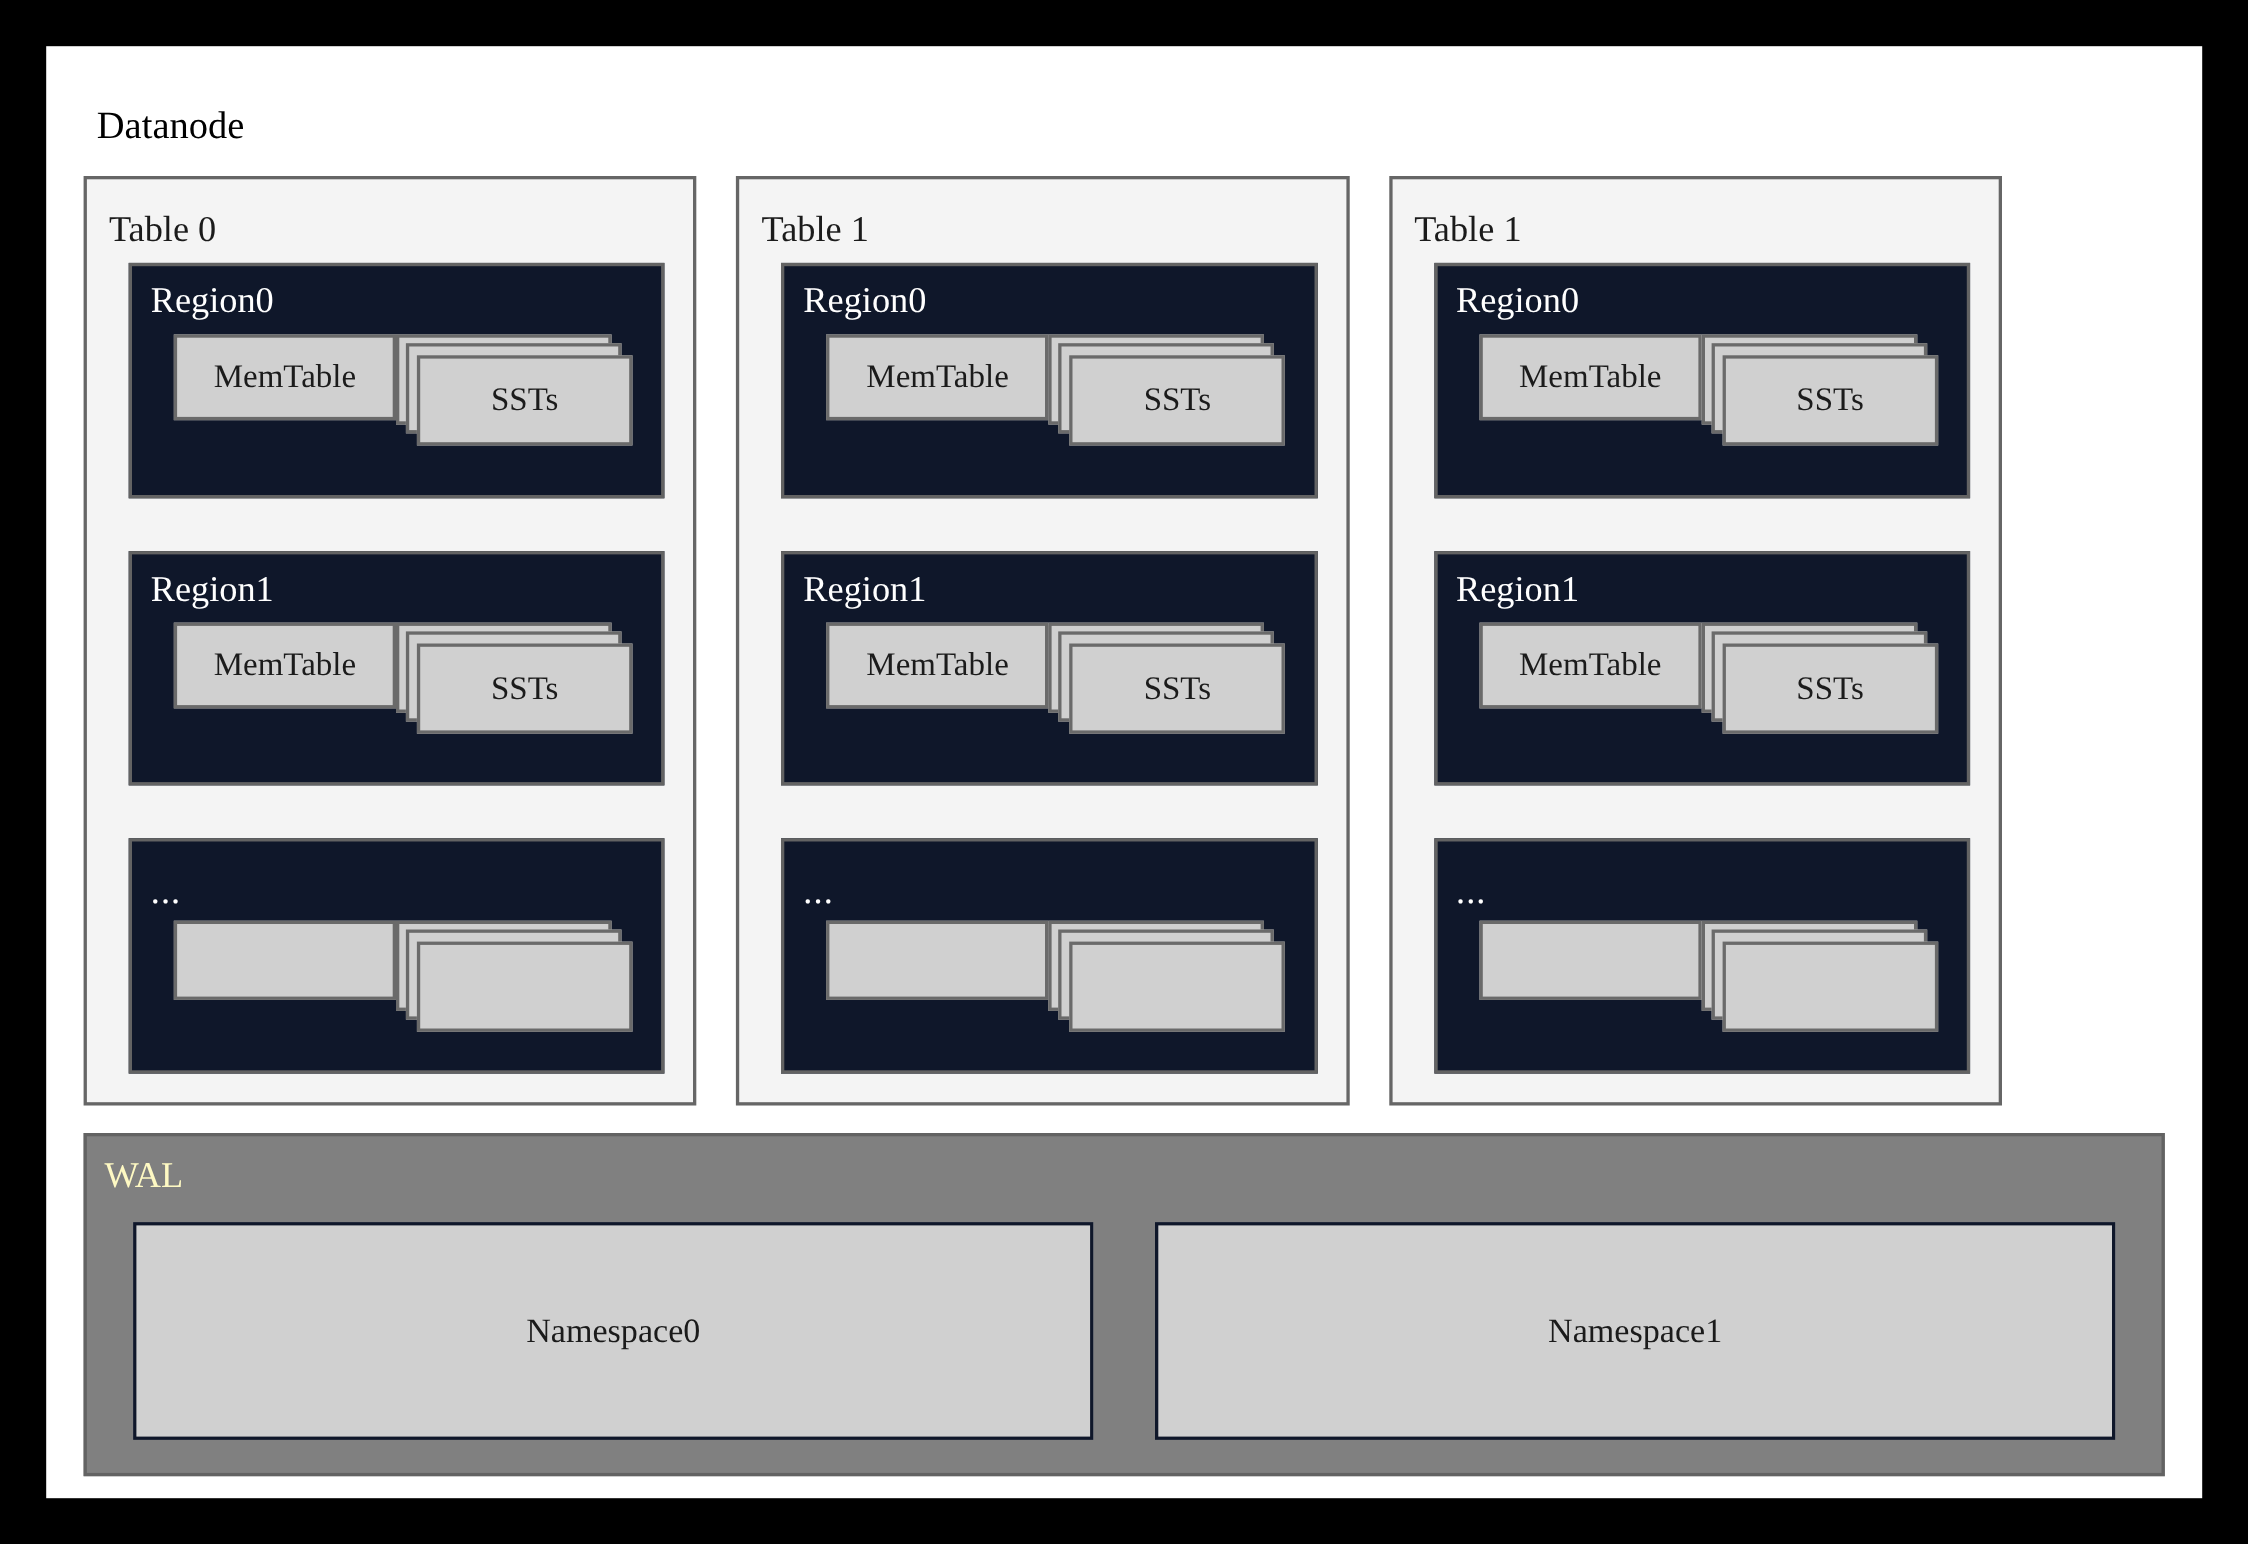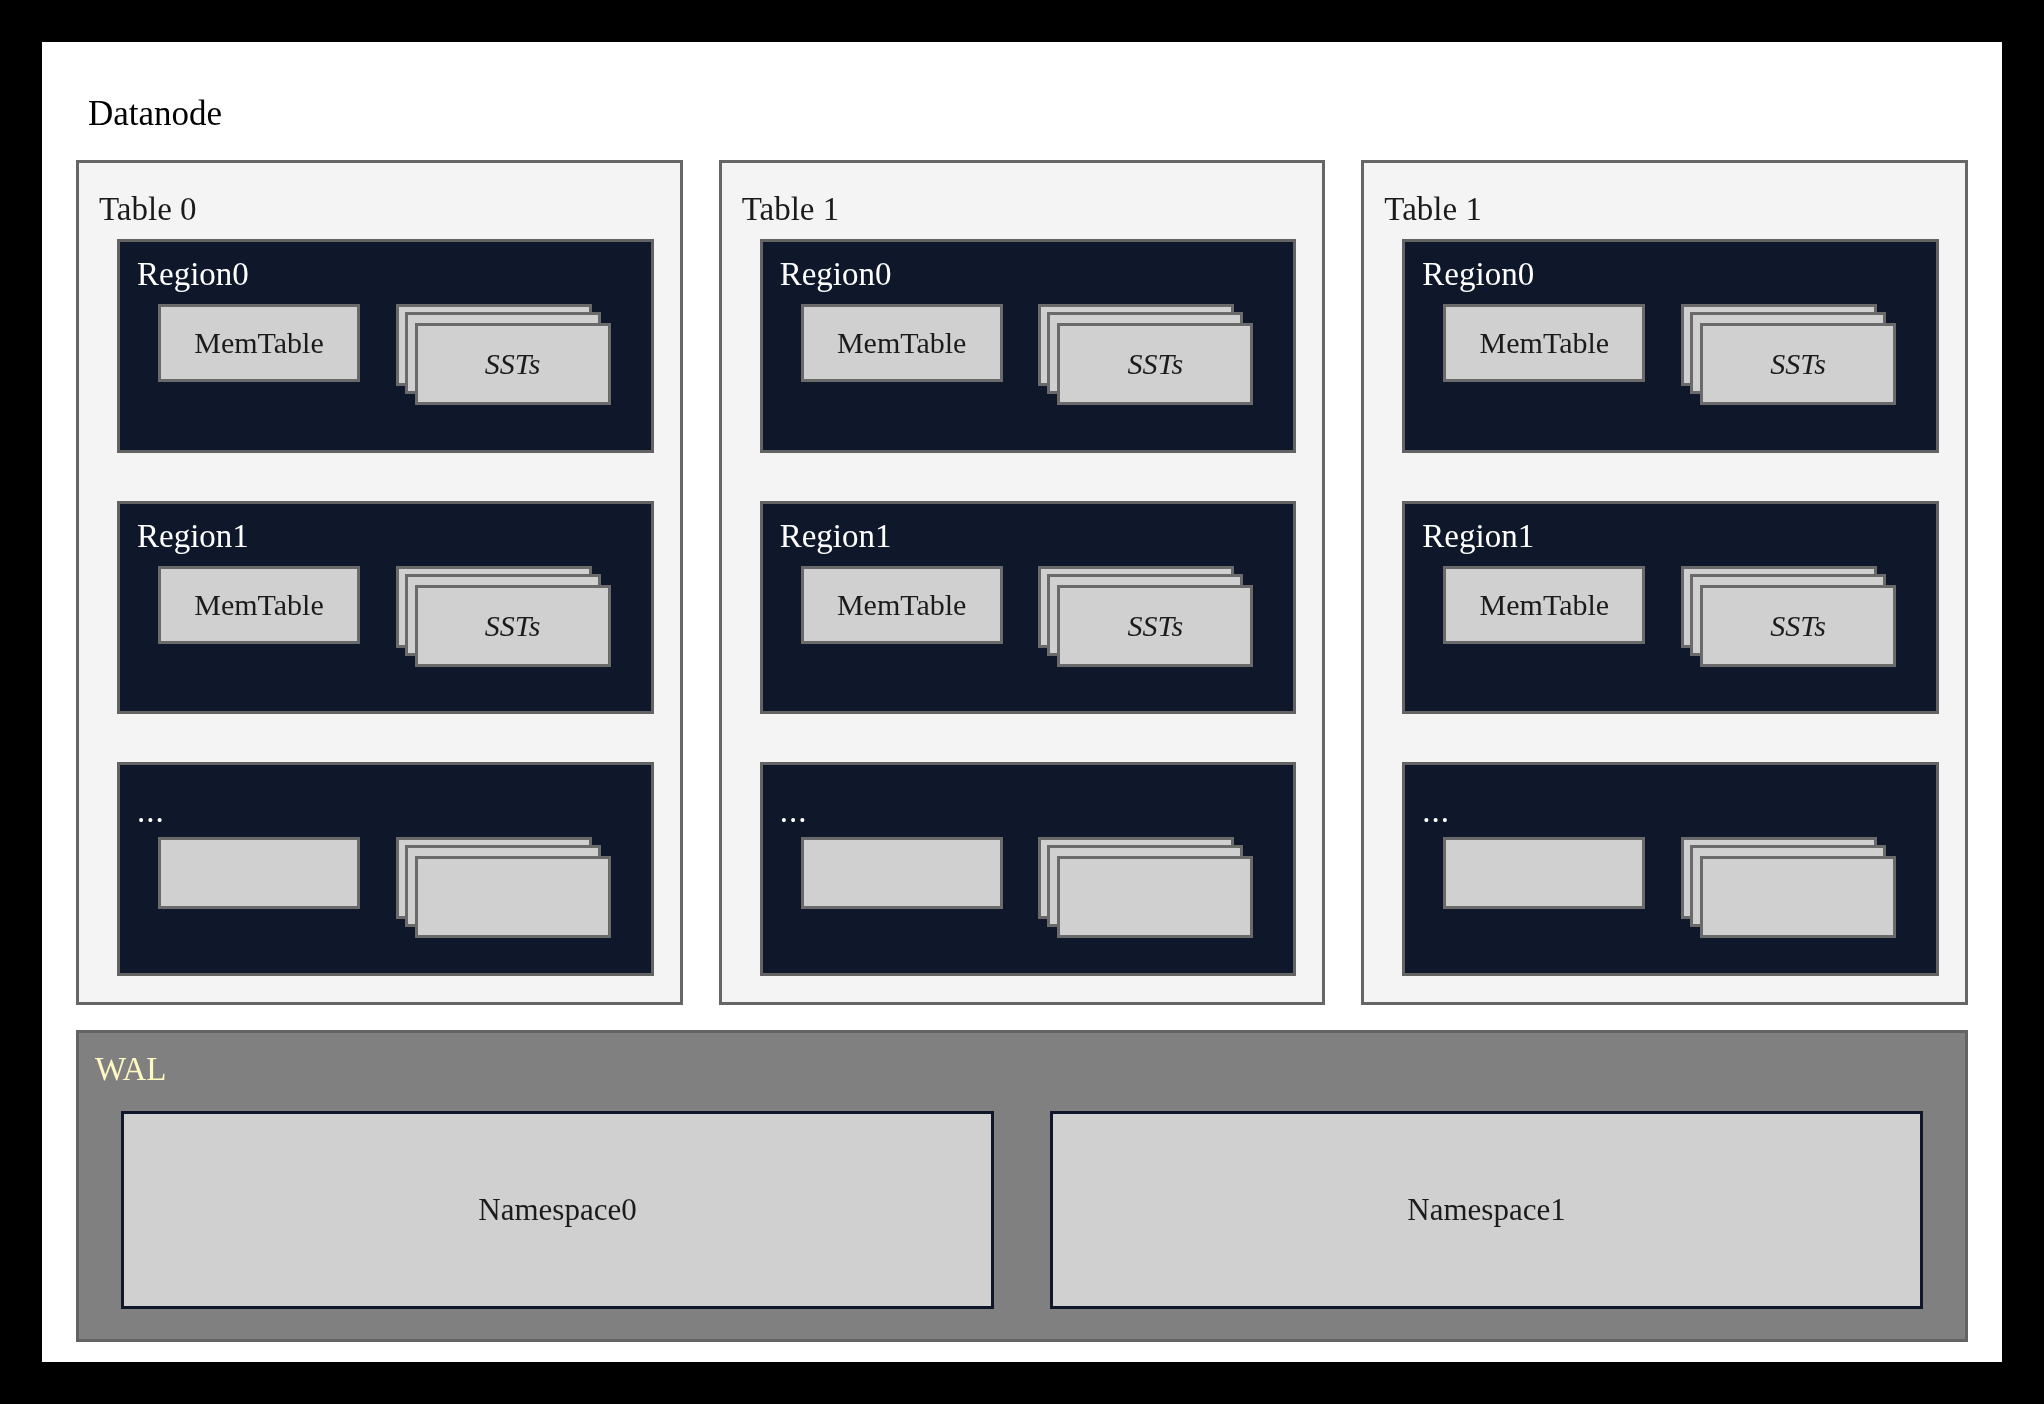--- a/index.html
+++ b/index.html
@@ -34,21 +34,21 @@
     color: #000000;
     line-height: 1;
     white-space: nowrap;
   }
 
   
   .tables-row {
     position: absolute;
     left: 34px;
     top: 118px;
-    width: 1892px;
+    width: 1744px;
     height: 845px;
     display: flex;
     gap: 36px;
   }
 
   .table-box {
     position: relative;
     flex: 1 1 0;
     background: #f4f4f4;
     border: 3px solid #666666;
@@ -134,21 +134,20 @@
 
   .spacer { flex: 1 1 auto; }
 
   
   .sst-stack {
     position: relative;
     width: 215px;
     height: 104px;
     flex: none;
     margin-right: 22px;
-    font-style: italic;
   }
   .sst-card {
     position: absolute;
     width: 196px;
     height: 82px;
     background: #d0d0d0;
     border: 3px solid #6a6a6a;
     box-sizing: border-box;
   }
   .sst-card.c1 { left: 0px;  top: 0px;  }

